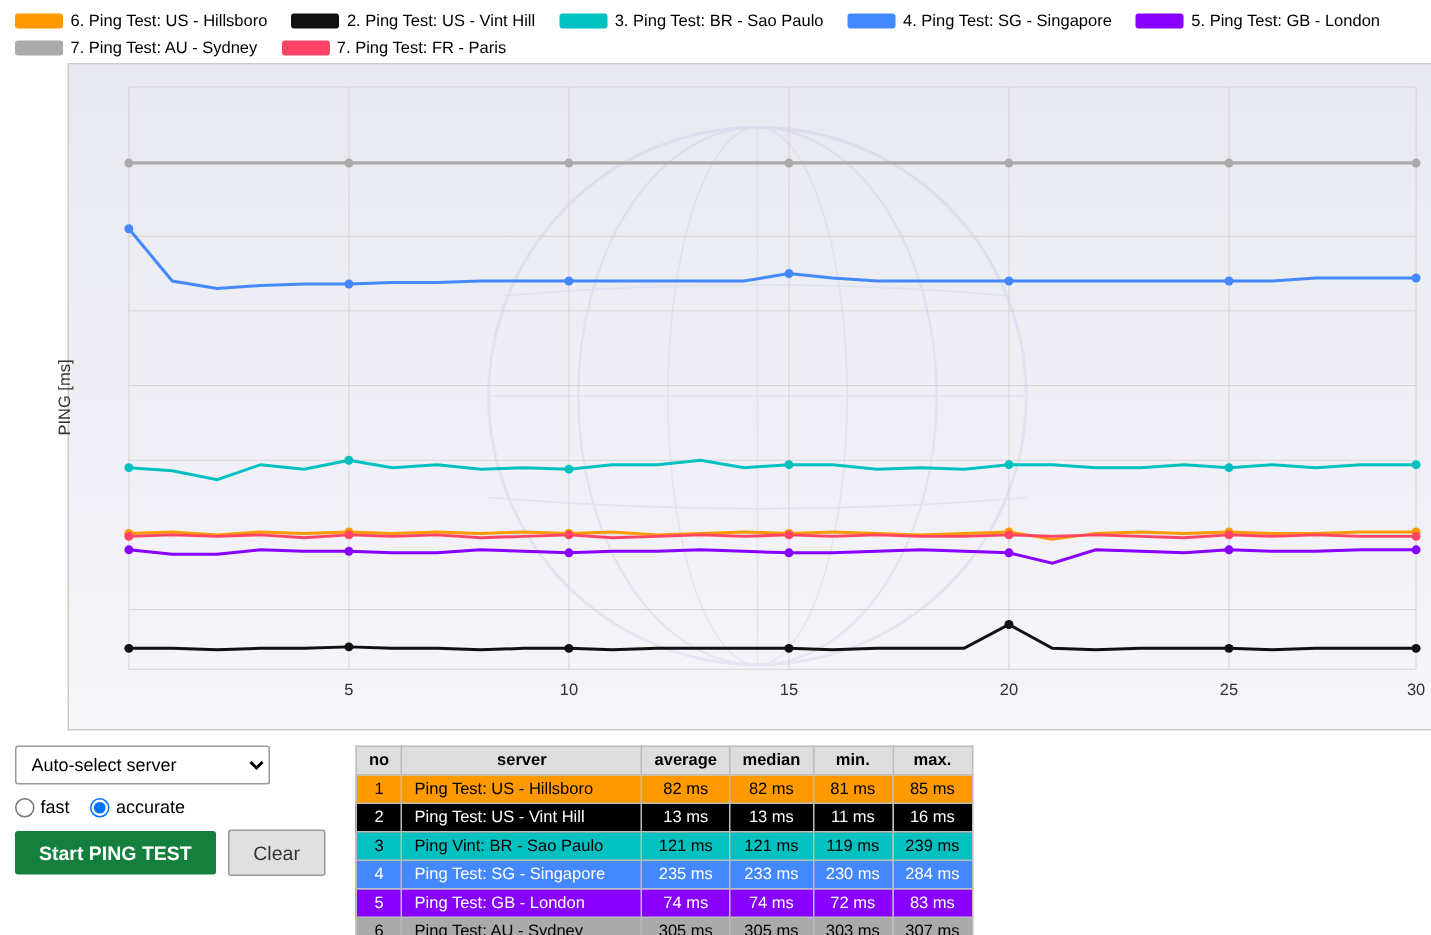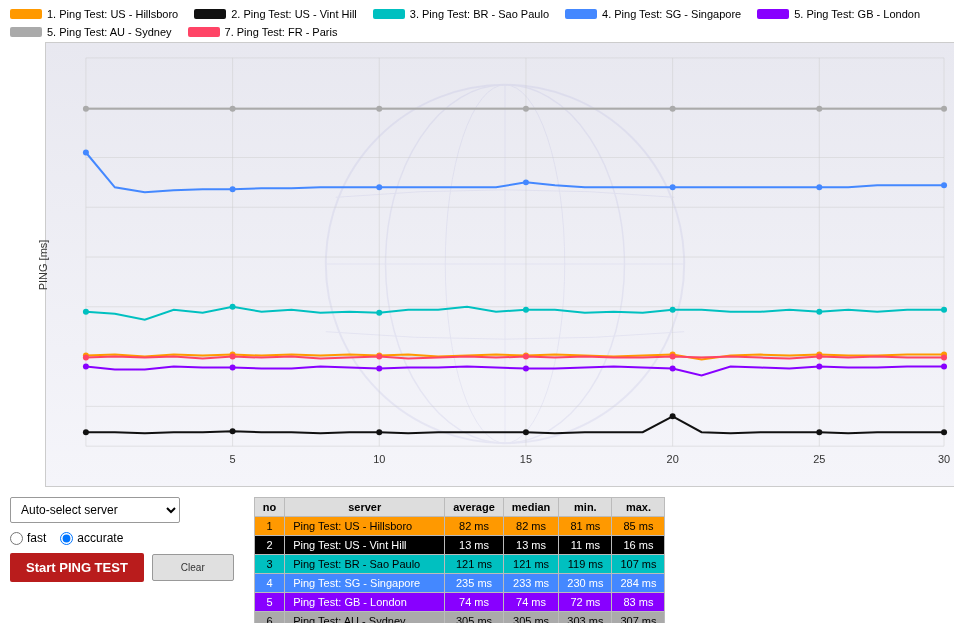--- a/index.html
+++ b/index.html
@@ -42,28 +42,28 @@
     .radio-group {
       display: flex; gap: 14px; align-items: flex-end; font-size: 12px;
     }
     .radio-group label { display: flex; align-items: center; gap: 4px; cursor: pointer; }
 
     .btn-row {
       display: flex; gap: 8px; align-items: center;
     }
 
     .btn-start {
-      background: #b91c1c; color: #fff; border: none;
+      background: #15803d; color: #fff; border: none;
       padding: 7px 16px; font-size: 13px; font-weight: bold;
       cursor: pointer; border-radius: 2px;
     }
 
     .btn-clear {
       background: #e0e0e0; color: #333; border: 1px solid #999;
-      padding: 7px 28px; font-size: 10px;
+      padding: 7px 16px; font-size: 13px;
       cursor: pointer; border-radius: 2px;
     }
 
     .extra-links {
       font-size: 12px; color: #333; display: flex; flex-direction: column; gap: 4px;
     }
     .extra-links a { color: #00c; text-decoration: underline; cursor: pointer; }
 
     .results-table {
       border-collapse: collapse; font-size: 11px;
@@ -93,41 +93,41 @@
       padding: 8px 4px 28px 4px; align-items: flex-end; min-width: 35px;
       font-size: 11px; color: #333;
     }
   </style>
 </head>
 <body>
 
 <div class="top-legend" id="legend-container">
     <div class="legend-item">
       <span class="legend-color" style="background: rgb(255, 153, 0);"></span>
-      <span>1. Ping Test: US - Hillsboro</span>
+      <span>6. Ping Test: US - Hillsboro</span>
     </div>
     <div class="legend-item">
       <span class="legend-color" style="background: rgb(17, 17, 17);"></span>
       <span>2. Ping Test: US - Vint Hill</span>
     </div>
     <div class="legend-item">
       <span class="legend-color" style="background: rgb(0, 192, 192);"></span>
       <span>3. Ping Test: BR - Sao Paulo</span>
     </div>
     <div class="legend-item">
       <span class="legend-color" style="background: rgb(68, 136, 255);"></span>
       <span>4. Ping Test: SG - Singapore</span>
     </div>
     <div class="legend-item">
       <span class="legend-color" style="background: rgb(136, 0, 255);"></span>
       <span>5. Ping Test: GB - London</span>
     </div>
     <div class="legend-item">
       <span class="legend-color" style="background: rgb(170, 170, 170);"></span>
-      <span>5. Ping Test: AU - Sydney</span>
+      <span>7. Ping Test: AU - Sydney</span>
     </div>
     <div class="legend-item">
       <span class="legend-color" style="background: rgb(255, 68, 102);"></span>
       <span>7. Ping Test: FR - Paris</span>
     </div>
   </div>
 
 <div class="chart-with-yaxis">
   <div class="y-axis" id="y-axis-container"></div>
   <div style="position:relative; flex:1;">
@@ -294,25 +294,25 @@
           <tr class="row-2">
             <td>2</td>
             <td class="col-server">Ping Test: US - Vint Hill</td>
             <td>13 ms</td>
             <td>13 ms</td>
             <td>11 ms</td>
             <td>16 ms</td>
           </tr>
           <tr class="row-3">
             <td>3</td>
-            <td class="col-server">Ping Test: BR - Sao Paulo</td>
+            <td class="col-server">Ping Vint: BR - Sao Paulo</td>
             <td>121 ms</td>
             <td>121 ms</td>
             <td>119 ms</td>
-            <td>107 ms</td>
+            <td>239 ms</td>
           </tr>
           <tr class="row-4">
             <td>4</td>
             <td class="col-server">Ping Test: SG - Singapore</td>
             <td>235 ms</td>
             <td>233 ms</td>
             <td>230 ms</td>
             <td>284 ms</td>
           </tr>
           <tr class="row-5">

